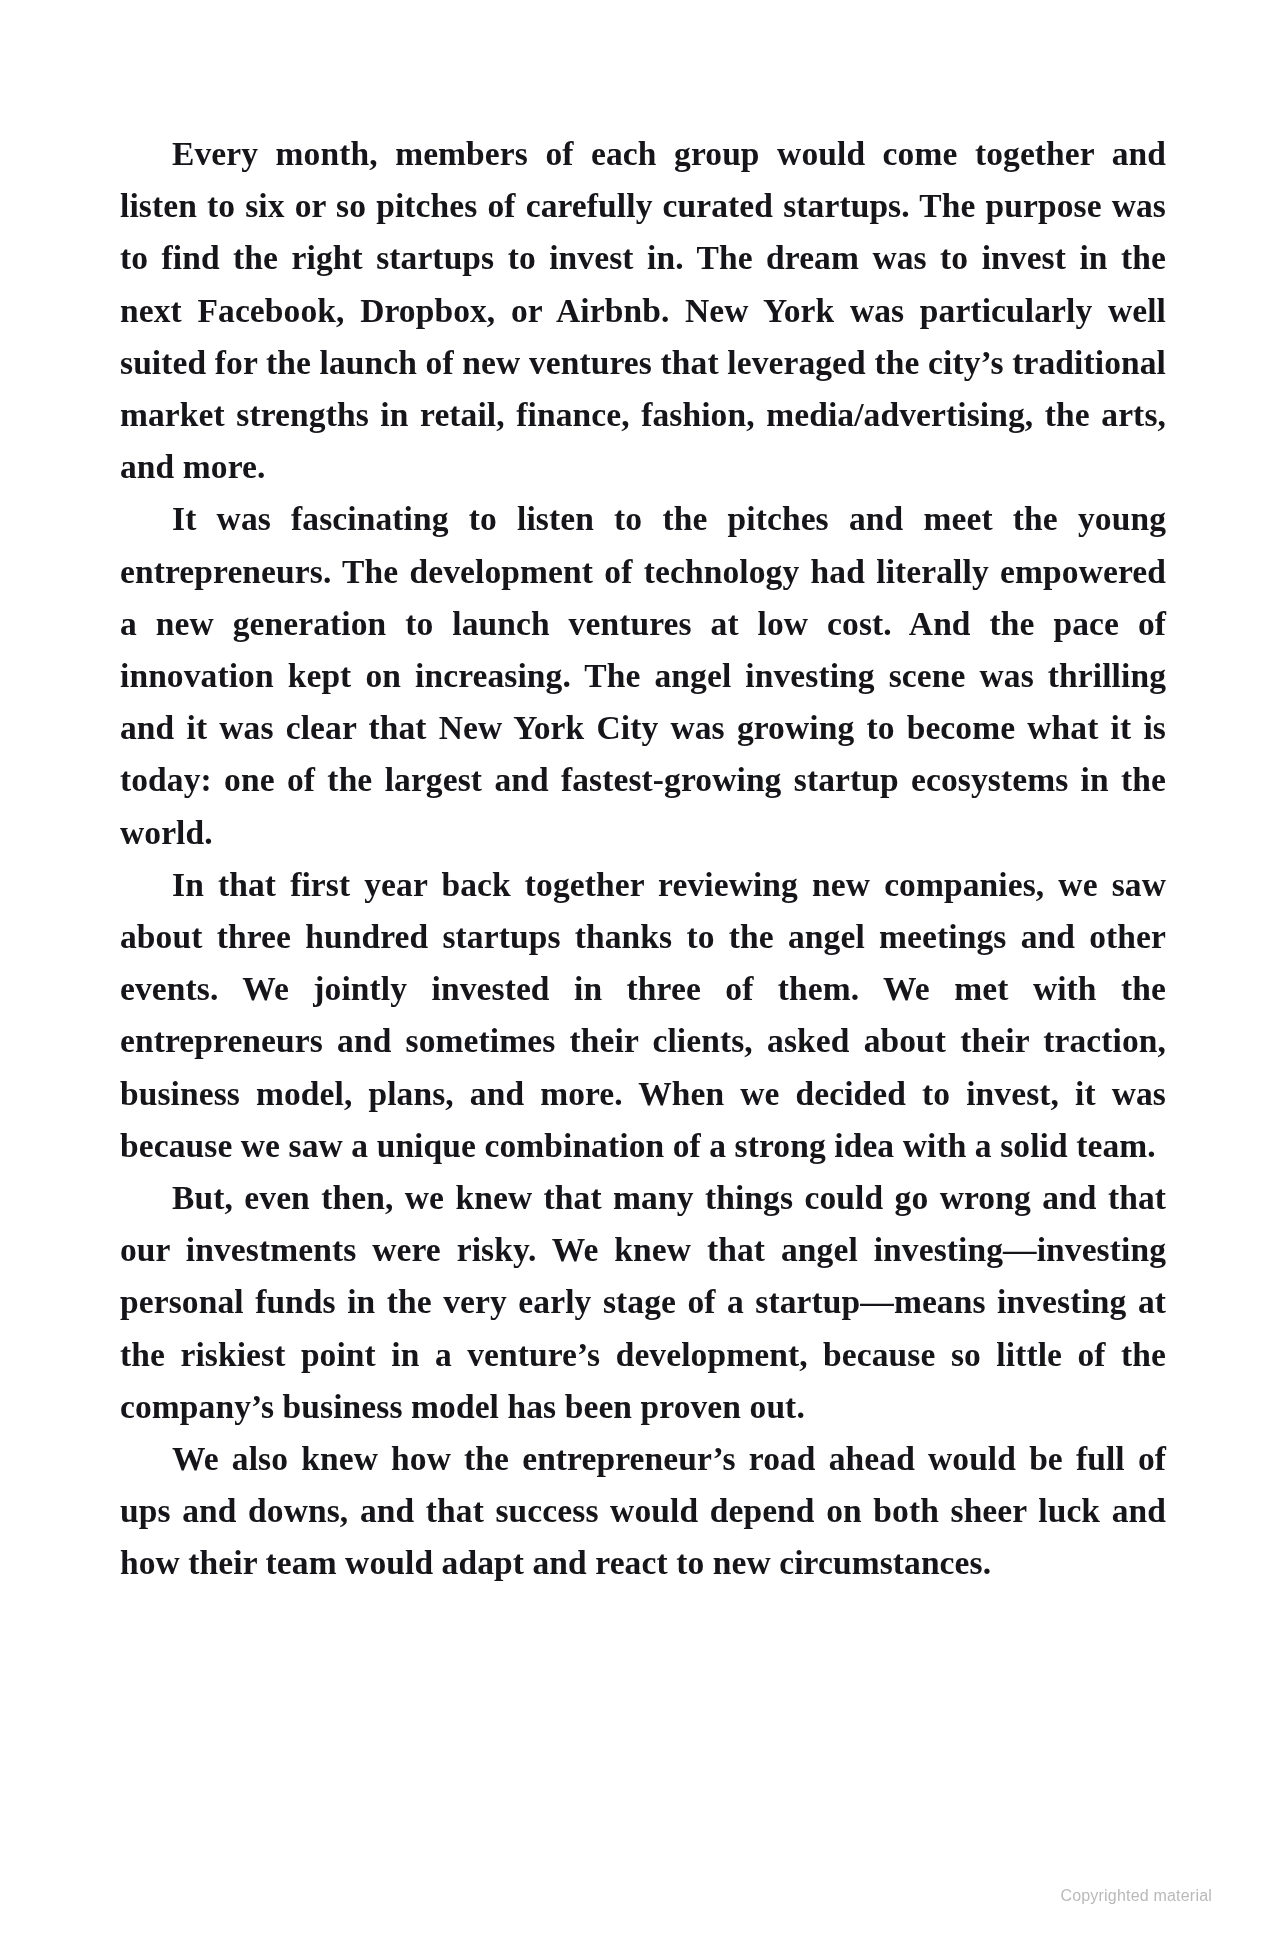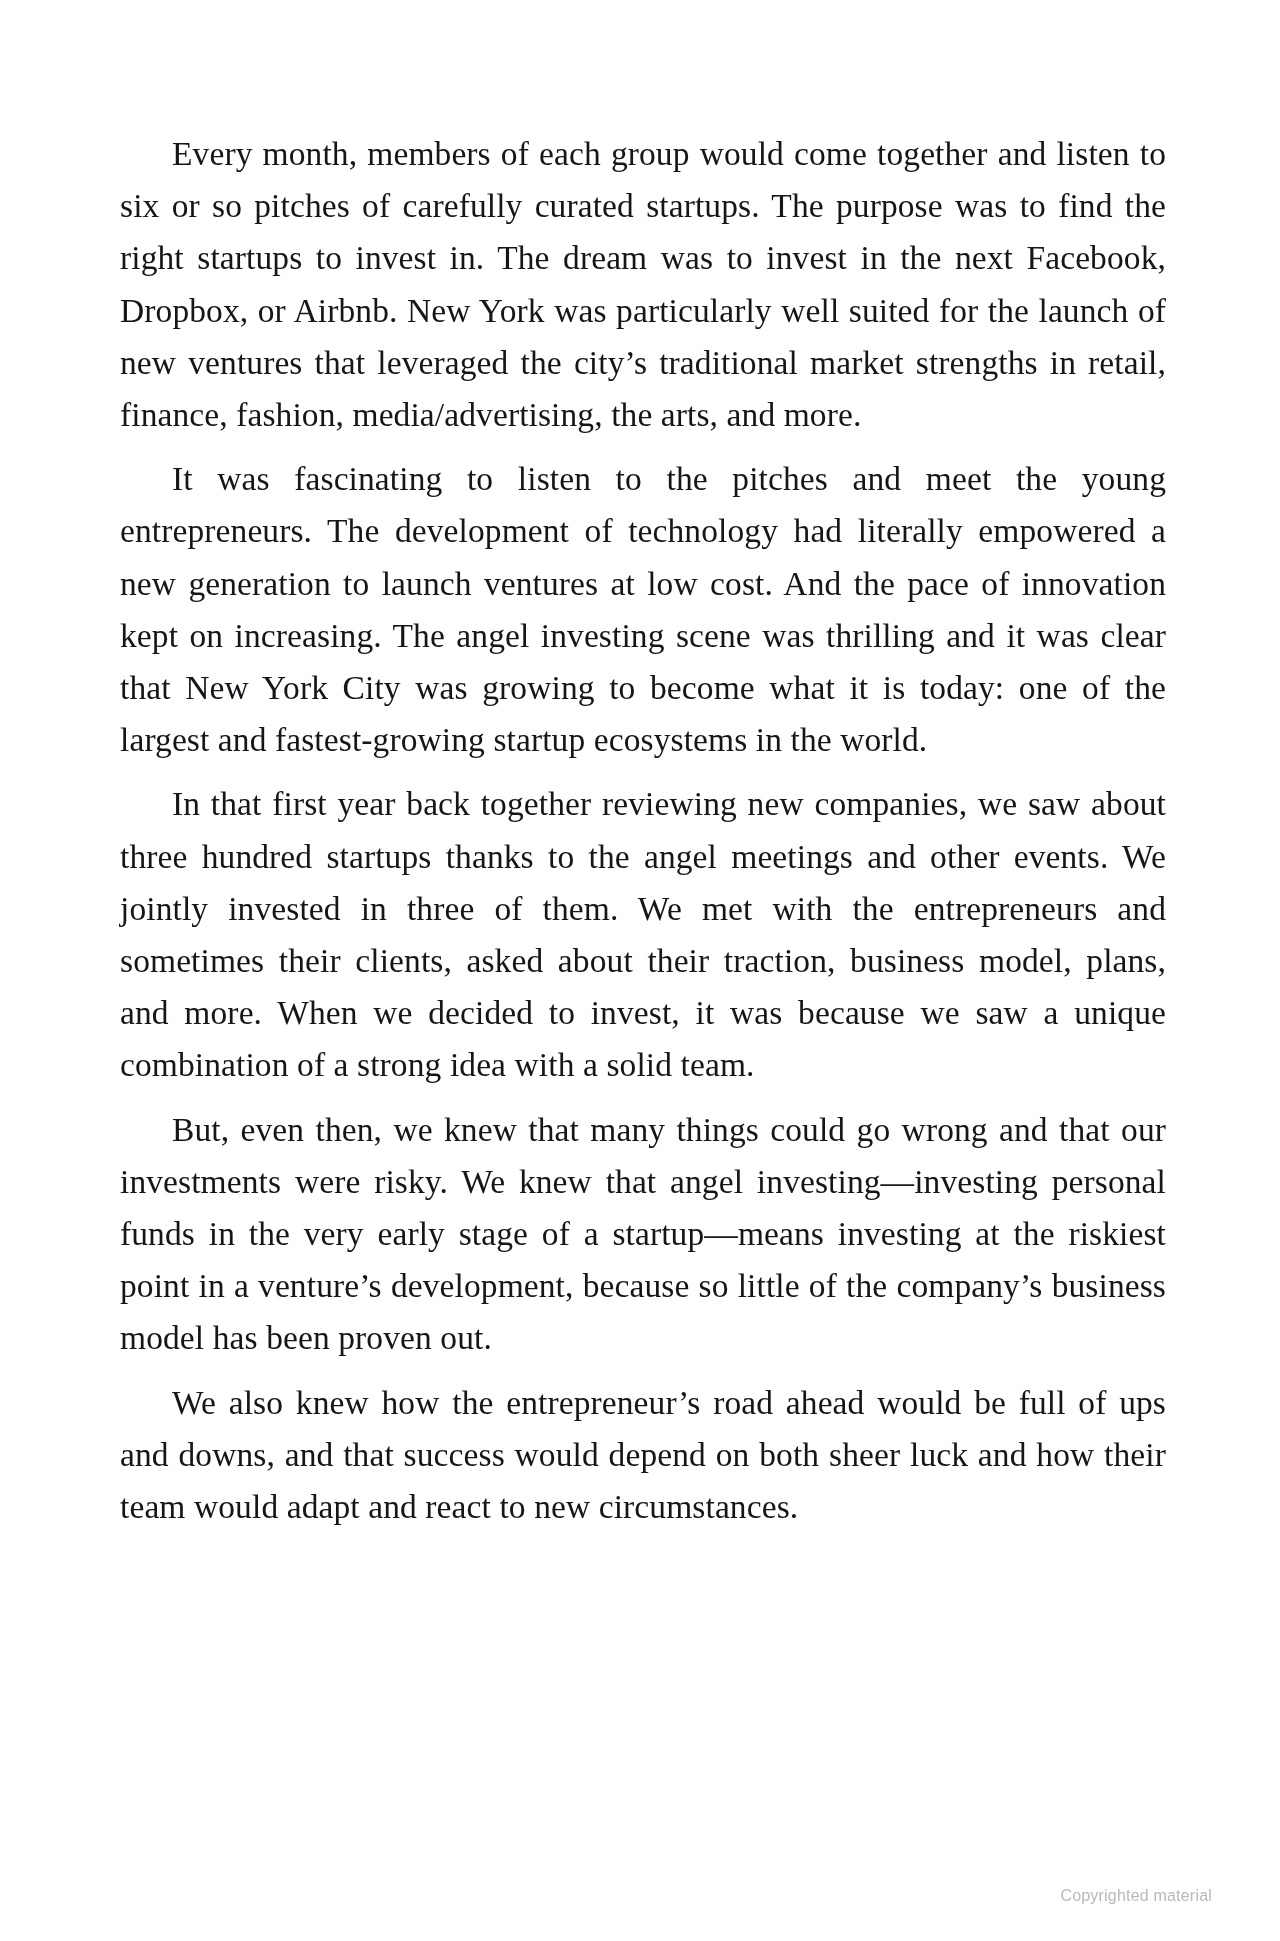--- a/index.html
+++ b/index.html
@@ -30,24 +30,25 @@
     width: 1046px;
   }
   .para {
     margin: 0;
     text-indent: 52px;
     text-align: justify;
     font-size: 33.5px;
     line-height: 52.2px;
     color: #15151a;
     letter-spacing: 0.1px;
+    font-weight: bold;
     -webkit-font-smoothing: antialiased;
   }
   .para + .para {
-    margin-top: 12px;
+    margin-top: 0;
   }
   .copyright {
     position: absolute;
     right: 68px;
     bottom: 36px;
     font-family: "Liberation Sans", sans-serif;
     font-size: 16px;
     color: #b9b9b9;
     letter-spacing: 0.2px;
     white-space: nowrap;

